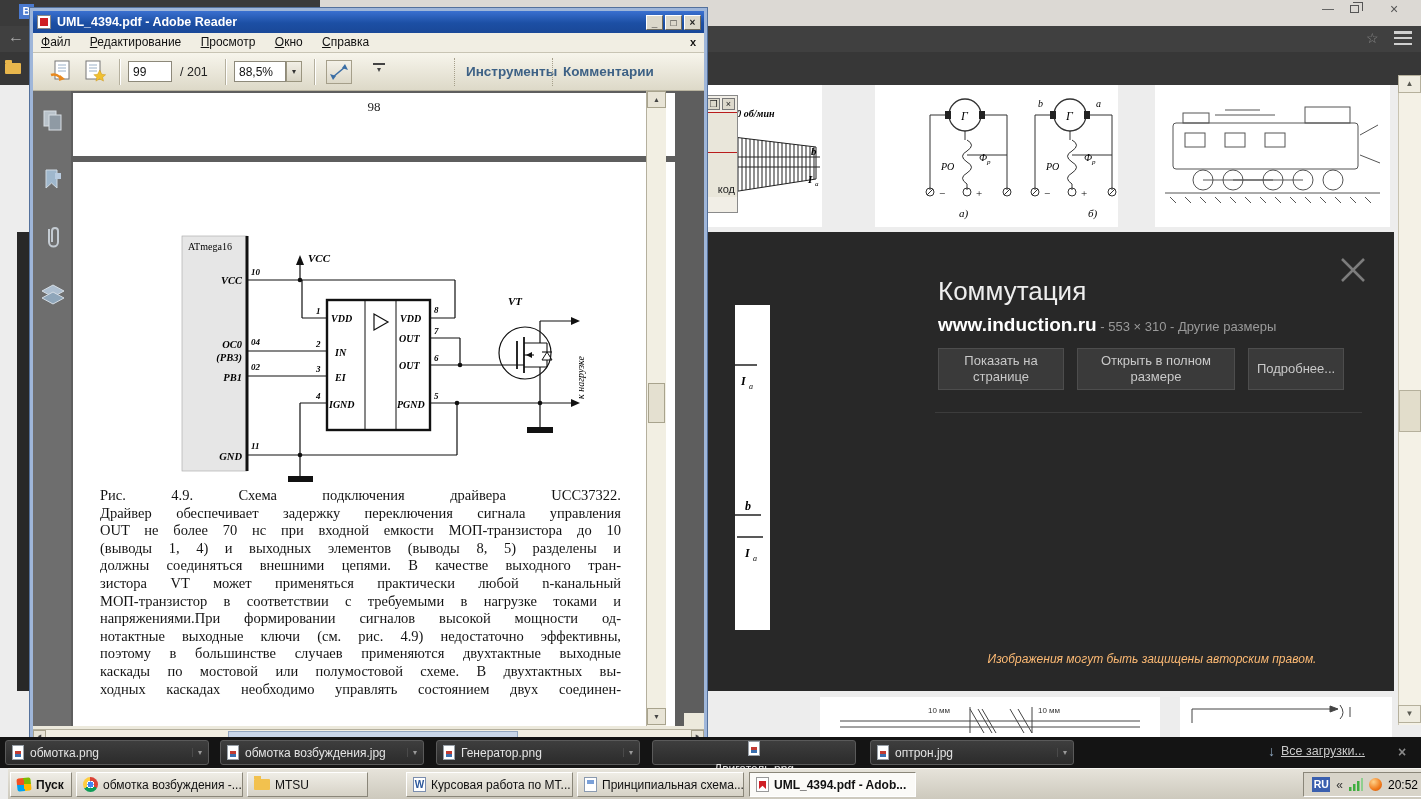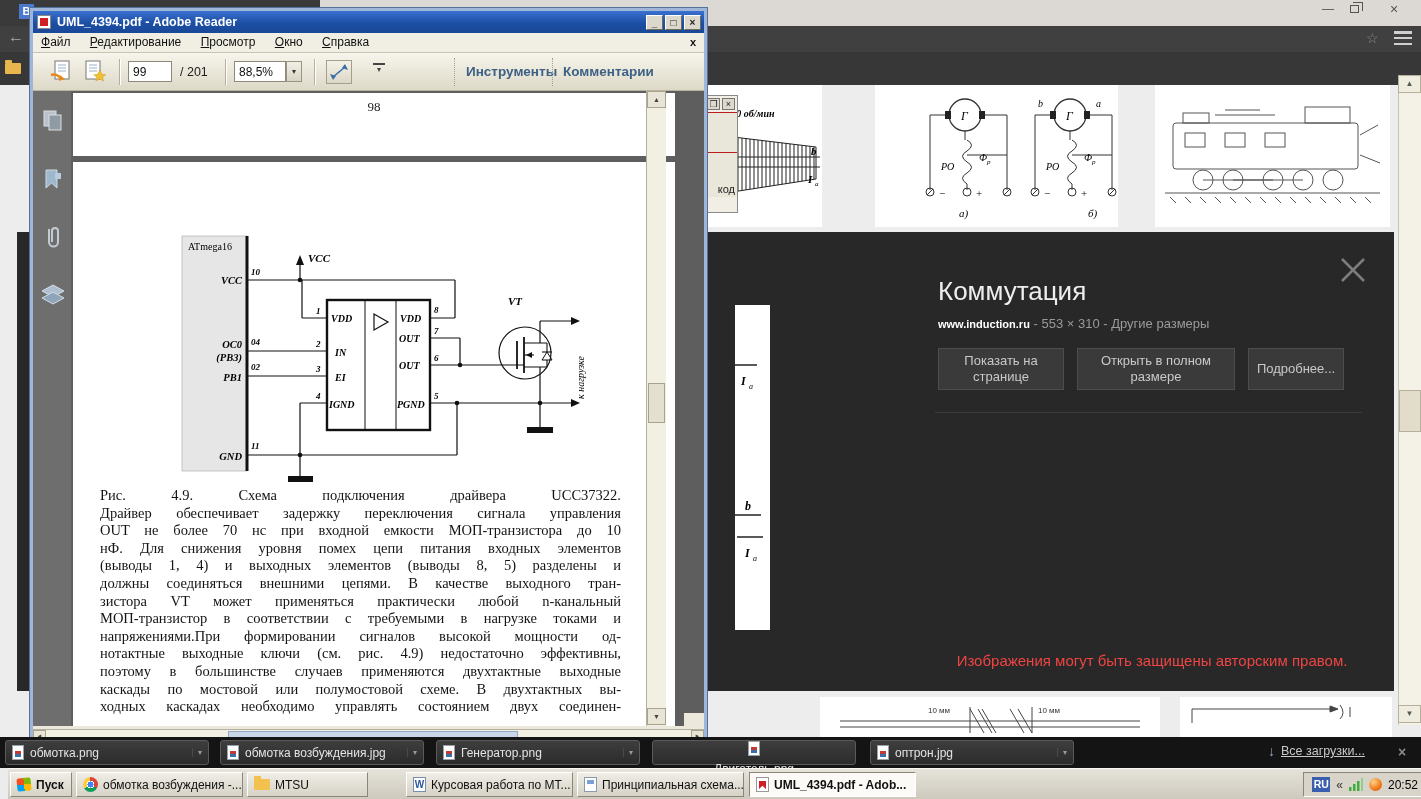--- a/index.html
+++ b/index.html
@@ -27,26 +27,26 @@
   .folder-ic::before { content:""; position:absolute; left:0; top:-3px; width:7px; height:3px;
                        background:#e8b64c; border-radius:1px 1px 0 0; }
   .ham { width:18px; height:14px; display:flex; flex-direction:column; justify-content:space-between; }
   .ham div { height:2.5px; background:#cfcfcf; }
 
   
   .pagebg { left:0; top:85px; width:1421px; height:652px; background:#ededed; }
   .thumb { background:#fff; }
   .overlay { left:17px; top:147px; width:1377px; height:459px; background:#282828; }
   .ov-title { color:#eee; font-size:26px; font-weight:400; }
-  .ov-src b { color:#fff; font-size:11px;margin-top:44px; }
+  .ov-src b { color:#fff; font-size:19px;margin-top:44px; }
   .ov-src span { color:#9a9a9a; font-size:13px; }
   .ov-btn { height:42px; background:#3a3a3a; border:1px solid #4d4d4d; color:#c9c9c9;
             font-size:13px; text-align:center; display:flex; align-items:center;
             justify-content:center; line-height:1.25; padding:0 8px; }
-  .ov-copy { color:#ef4444; font-size:15px; }
+  .ov-copy { color:#fdba74; font-size:12px;font-style:italic; }
 
   
   .bscroll { left:1398px; top:75px; width:23px; height:650px; background:#f4f1e6;
              border-left:1px solid #c9c4b2; }
   .sbtn { width:23px; height:18px; background:#efece0; border:1px solid #b5b09c; color:#5a5a52;
           font-size:8px; text-align:center; line-height:16px; }
   .sthumb { left:0; width:22px; background:#e2ddcb; border:1px solid #b5b09c; }
 
   
   .sidepanel { left:704px; top:95px; width:34px; height:118px; background:#f1eee6;
@@ -496,21 +496,20 @@
           <polygon points="392,129 402,129 397,121" fill="none" stroke="#111"></polygon>
           <text x="358" y="74" font-size="11" font-style="italic" font-weight="bold">VT</text>
           <text x="158" y="31" font-size="11" font-style="italic" font-weight="bold">VCC</text>
           <text x="434" y="168" font-size="10" font-style="italic" transform="rotate(-90 434 168)">к нагрузке</text>
         </svg>
 
         <div class="a caption" style="left:29px;top:396px;width:521px;">
           <div class="cline">Рис. 4.9. Схема подключения драйвера UCC37322.</div>
           <div class="cline">Драйвер обеспечивает задержку переключения сигнала управления</div>
           <div class="cline">OUT не более 70 нс при входной емкости МОП-транзистора до 10</div>
-          <div class="cline">нФ. Для снижения уровня помех цепи питания входных элементов</div>
           <div class="cline">(выводы 1, 4) и выходных элементов (выводы 8, 5) разделены и</div>
           <div class="cline">должны соединяться внешними цепями. В качестве выходного тран-</div>
           <div class="cline">зистора VT может применяться практически любой n-канальный</div>
           <div class="cline">МОП-транзистор в соответствии с требуемыми в нагрузке токами и</div>
           <div class="cline">напряжениями.При формировании сигналов высокой мощности од-</div>
           <div class="cline">нотактные выходные ключи (см. рис. 4.9) недостаточно эффективны,</div>
           <div class="cline">поэтому в большинстве случаев применяются двухтактные выходные</div>
           <div class="cline">каскады по мостовой или полумостовой схеме. В двухтактных вы-</div>
           <div class="cline">ходных каскадах необходимо управлять состоянием двух соединен-</div>
         </div>

